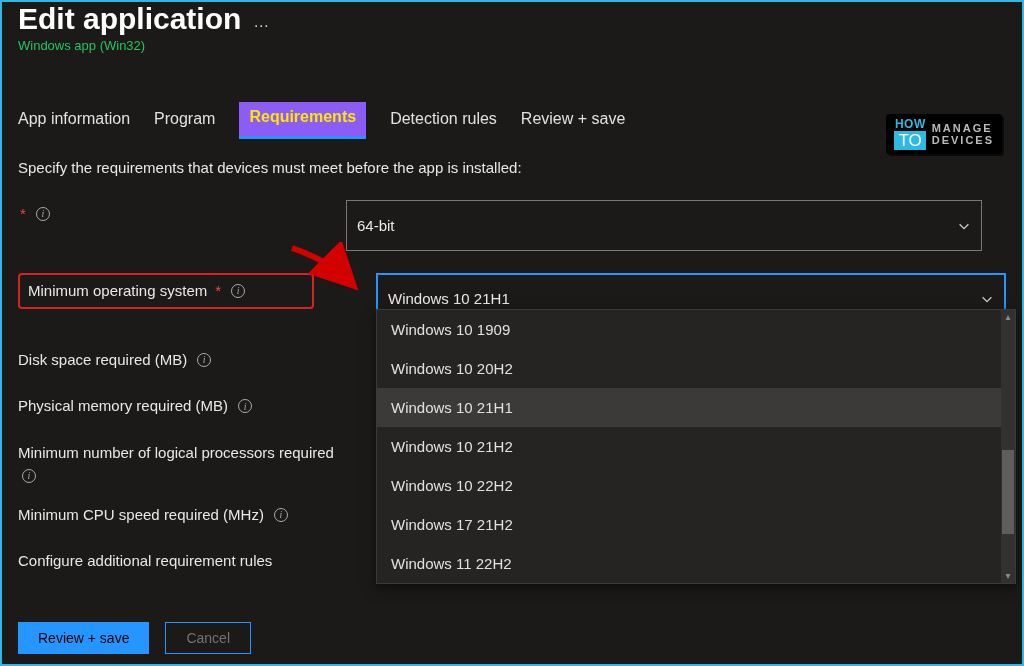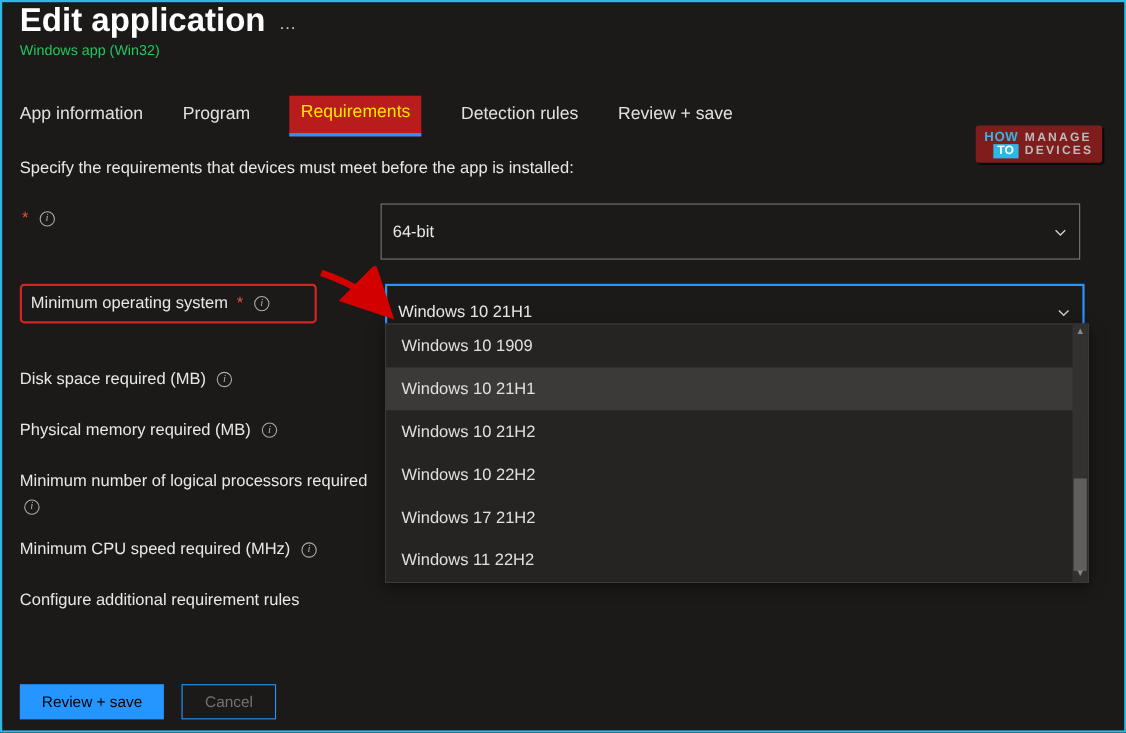--- a/index.html
+++ b/index.html
@@ -35,36 +35,36 @@
     padding-top: 6px;
     cursor: pointer;
   }
   .subtitle {
     color: #22c55e;
     font-size: 13px;
     margin-top: 2px;
   }
   .tabs {
     display: flex;
-    gap: 36px;
+    gap: 24px;
     padding: 0 16px;
-    margin-top: 28px;
+    margin-top: 43px;
     align-items: center;
   }
   .tab {
     color: #e1e1e1;
     font-size: 16px;
     padding: 6px 0 10px 0;
     cursor: pointer;
     position: relative;
   }
   .tab.active {
     color: #ffe600;
-    font-weight: 400;
-    background: #b91c1c;
+    font-weight: 700;
+    background: #8b5cf6;
     padding-left: 10px;
     padding-right: 10px;
     border-bottom: 3px solid #2596ff;
   }
   .content {
     padding: 20px 16px 0 16px;
   }
   .instruction {
     font-size: 15px;
     color: #e8e8e8;
@@ -85,21 +85,21 @@
     gap: 6px;
     padding-top: 4px;
     padding-right: 10px;
     line-height: 1.35;
     flex-wrap: wrap;
   }
   .form-label.highlighted {
     border: 2px solid #d32424;
     border-radius: 4px;
     padding: 6px 8px;
-    width: 270px;
+    width: 296px;
     margin-right: 62px;
   }
   .req-star { color: #e74c3c; margin-left: 2px; }
   .info-icon {
     display: inline-flex;
     width: 14px; height: 14px;
     border: 1px solid #aaa;
     border-radius: 50%;
     align-items: center; justify-content: center;
     font-size: 10px;
@@ -213,27 +213,27 @@
     border: none;
     padding: 0 20px;
   }
   .watermark {
     position: absolute;
     right: 20px;
     top: 112px;
     display: flex;
     align-items: center;
     gap: 6px;
-    background: #7f1d1d;
+    background: #000000;
     padding: 4px 8px;
     border-radius: 3px;
     box-shadow: 2px 2px 0 rgba(0,0,0,0.6);
   }
   .wm-how { color: #2eb8e6; font-weight: 800; font-size: 12px; line-height: 1; letter-spacing: 0.5px; }
-  .wm-to { color: #fff; background: #2eb8e6; font-weight: 700; font-size: 11px; padding: 1px 4px; line-height: 1; }
+  .wm-to { color: #fff; background: #2eb8e6; font-weight: 400; font-size: 17px; padding: 1px 4px; line-height: 1; }
   .wm-left { display:flex; flex-direction:column; align-items:flex-end; gap:1px;}
   .wm-right { color: #bbb; font-weight: 700; font-size: 11px; letter-spacing: 2px; line-height: 1.1; }
 </style>
 </head>
 <body>
 
 <div class="header">
   <div class="title-row">
     <h1>Edit application</h1>
     <span class="more-dots">…</span>
@@ -287,20 +287,21 @@
     <div class="select-box open">
       <span>Windows 10 21H1</span>
       <span class="chevron">
         <svg viewBox="0 0 16 16" fill="none" stroke-width="1.5">
             <path d="M3 6l5 5 5-5"></path>
           </svg>
       </span>
       <div class="dropdown">
         <div class="dropdown-inner">
           <div class="dropdown-option">Windows 10 1909</div>
+          <div class="dropdown-option">Windows 10 20H2</div>
           <div class="dropdown-option selected">Windows 10 21H1</div>
           <div class="dropdown-option">Windows 10 21H2</div>
           <div class="dropdown-option">Windows 10 22H2</div>
           <div class="dropdown-option">Windows 17 21H2</div>
           <div class="dropdown-option">Windows 11 22H2</div>
         </div>
         <div class="scrollbar-track">
           <div class="scrollbar-arrow-up">▴</div>
           <div class="scrollbar-thumb"></div>
           <div class="scrollbar-arrow-down">▾</div>

